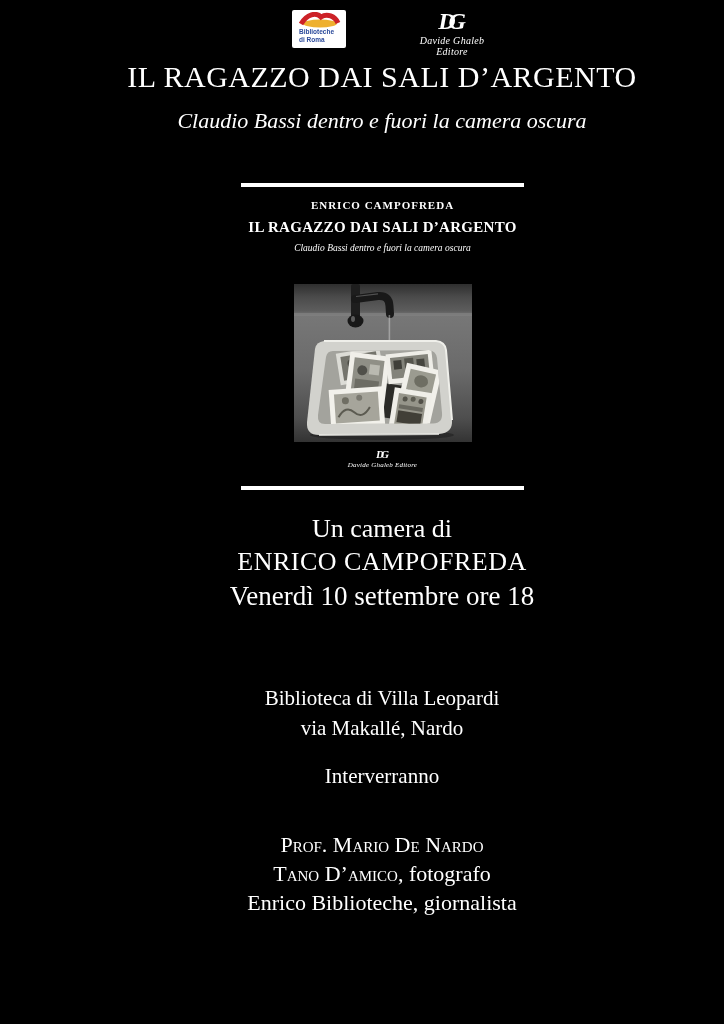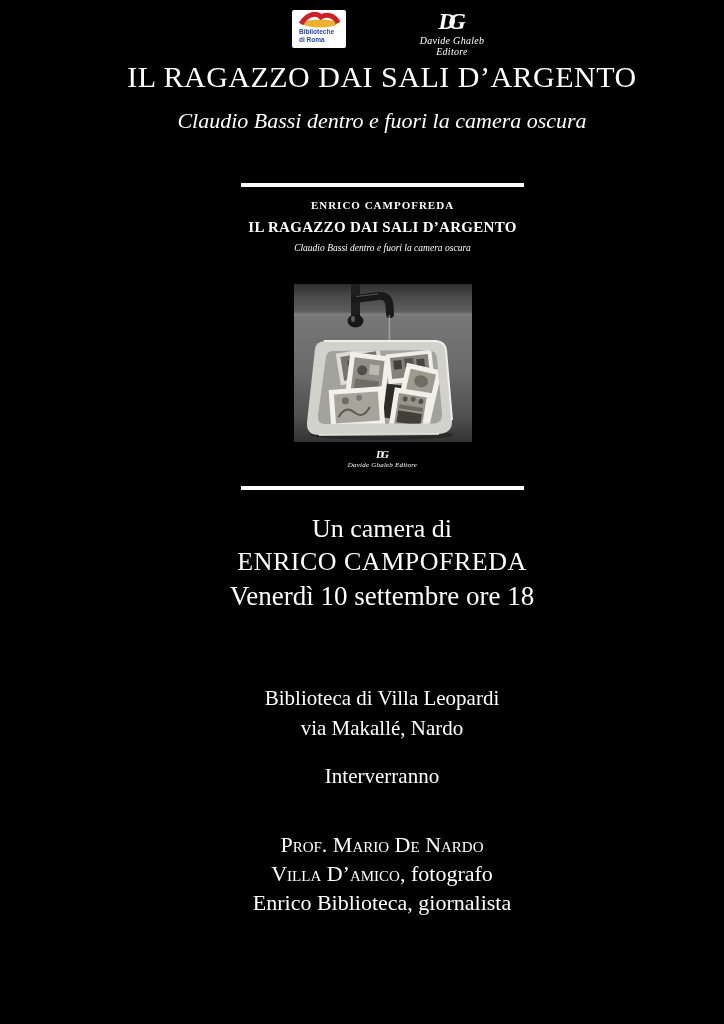--- a/index.html
+++ b/index.html
@@ -163,20 +163,20 @@
   <div class="abs author-big">ENRICO CAMPOFREDA</div>
   <div class="abs datetime">Venerdì 10 settembre ore 18</div>
   <div class="abs venue1">Biblioteca di Villa Leopardi</div>
   <div class="abs venue2">via Makallé, Nardo</div>
   <div class="abs speakers-heading">Interverranno</div>
   <div class="abs speakers">
     <div>
       <span class="sc">Prof. Mario De Nardo</span>
     </div>
     <div>
-      <span class="sc">Villa D’amico</span><span>, fotografo</span>
+      <span class="sc">Tano D’amico</span><span>, fotografo</span>
     </div>
     <div>
-      <span>Enrico Biblioteca, giornalista</span>
+      <span>Enrico Biblioteche, giornalista</span>
     </div>
   </div>
 
 </div>
 
 </body></html>

